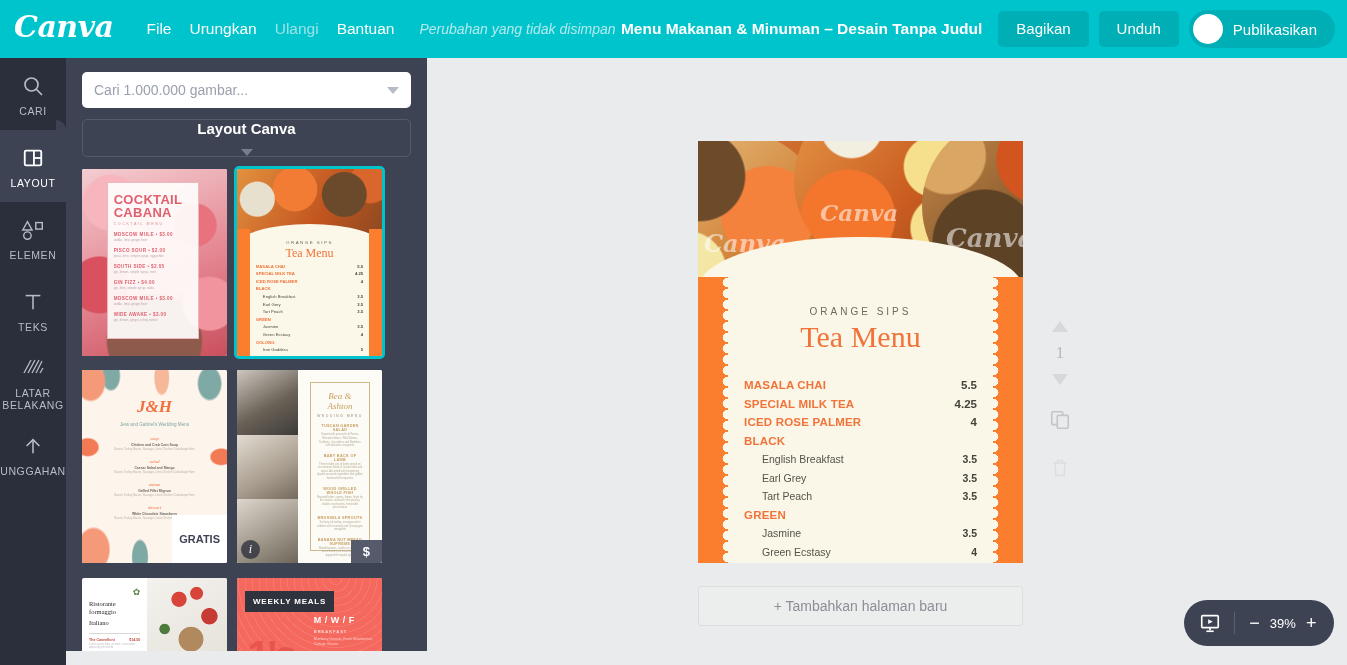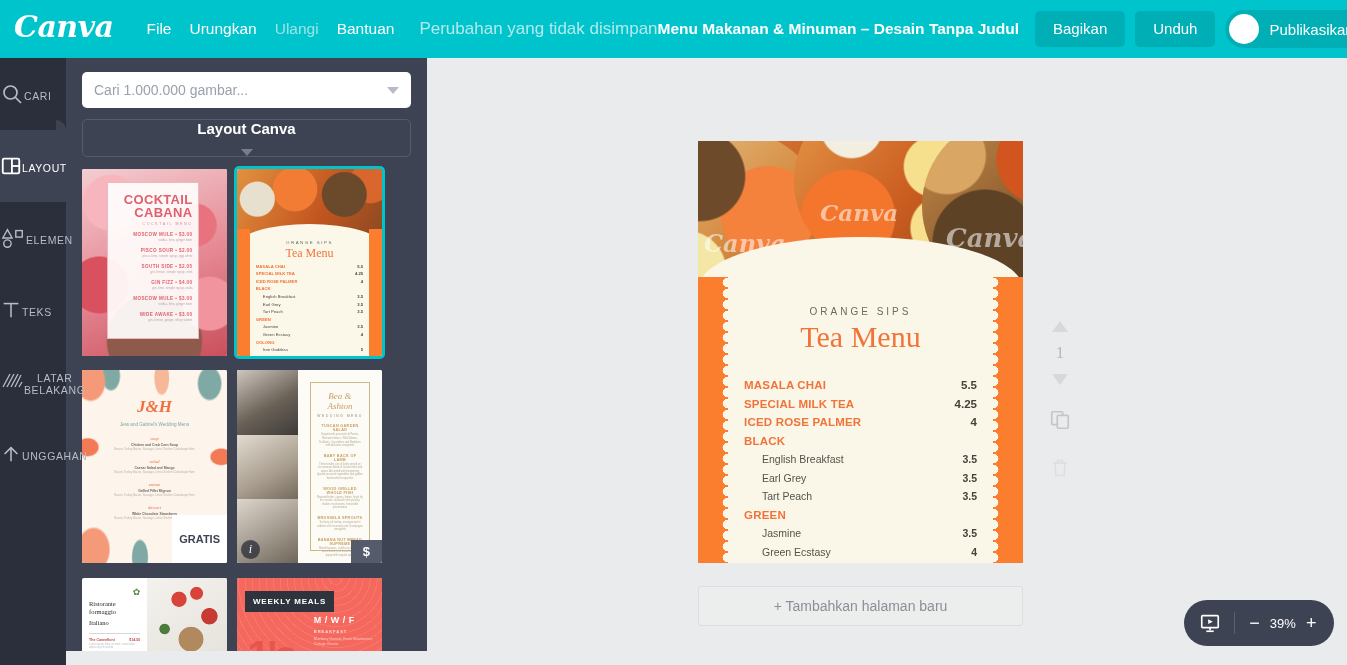--- a/index.html
+++ b/index.html
@@ -32,21 +32,22 @@
   .menu-link {
     color: #ffffff;
     font-size: 15.5px;
     padding: 8px 9px;
     cursor: pointer;
     white-space: nowrap;
   }
   .menu-link.dim { color: #9ce3e7; }
   .save-state {
     color: #b4e9ec;
-    font-size: 17px;
+    font-size: 14px;
+    font-style: italic;
     margin-left: 16px;
     white-space: nowrap;
   }
   .header-right {
     margin-left: auto;
     display: flex; align-items: center;
     height: 58px;
     padding-right: 12px;
     gap: 10px;
   }
@@ -88,22 +89,22 @@
 
   
   .rail {
     position: absolute; top: 58px; left: 0;
     width: 66px; height: 607px;
     background: #2b2f3b;
     z-index: 30;
   }
   .rail-item {
     width: 66px; height: 72px;
-    display: flex; 
-    align-items: center; 
+    display: flex; flex-direction: column;
+    align-items: center; justify-content: center;
     color: #b8bcc6;
     cursor: pointer;
     position: relative;
   }
   .rail-item.active {
     background: #3e4354;
     color: #ffffff;
     border-radius: 0 0 0 0;
   }
   .rail-item.active::before {
@@ -236,21 +237,21 @@
       radial-gradient(circle at 50% 92%, #8d5a4b 0 25%, transparent 26%),
       linear-gradient(160deg, #f3cdd1, #e58792 55%, #c9505c);
     position: relative;
   }
   .t-cocktail .card {
     position: absolute; left: 17%; top: 7%;
     width: 64%; height: 84%;
     background: rgba(255,253,252,0.93);
     border: 1px solid #edb8bd;
     padding: 10px 6px;
-    text-align: right;
+    text-align: left;
   }
   .t-cocktail .ttl {
     color: #e0606e; font-weight: bold;
     font-size: 13px; line-height: 13px;
     letter-spacing: 0.3px;
     font-family: "Liberation Sans", sans-serif;
   }
   .t-cocktail .sub {
     color: #d98a92; font-size: 3.6px;
     letter-spacing: 1.6px; margin-top: 3px;

